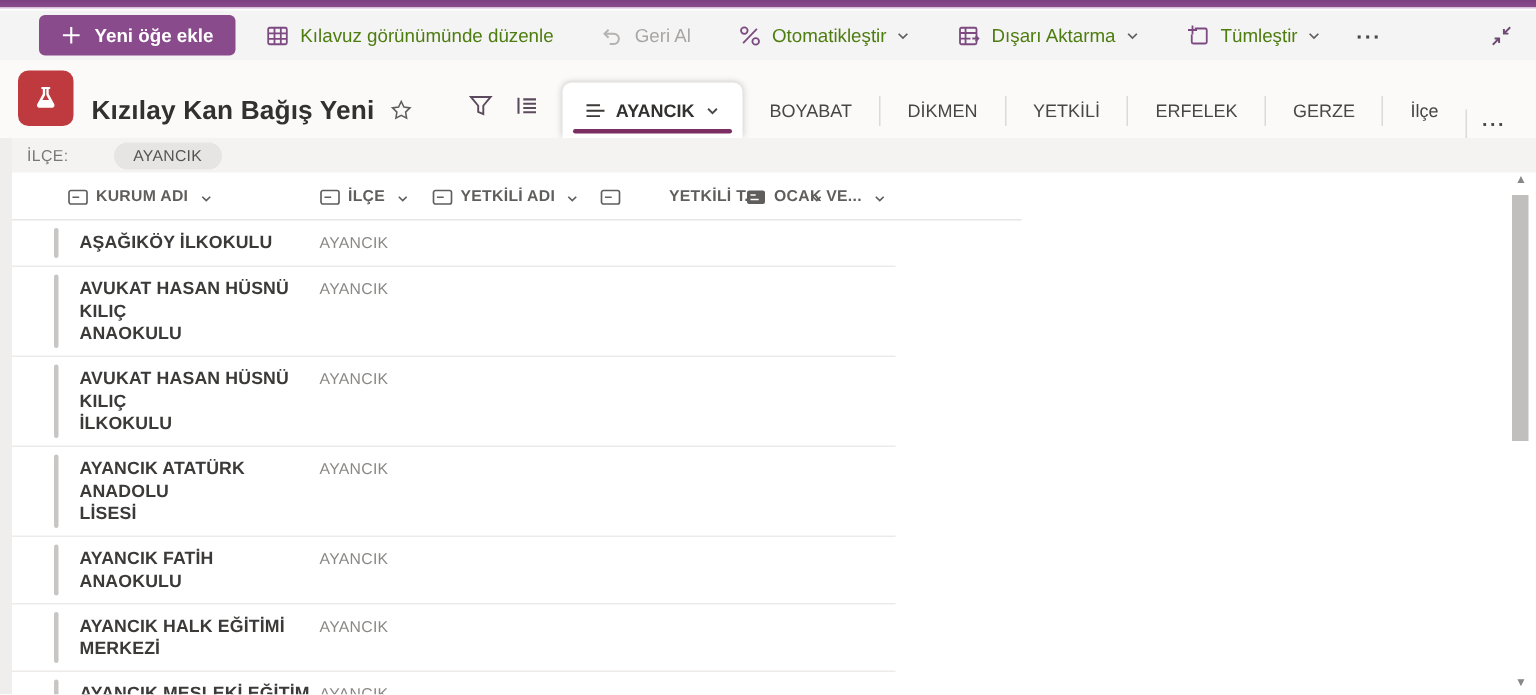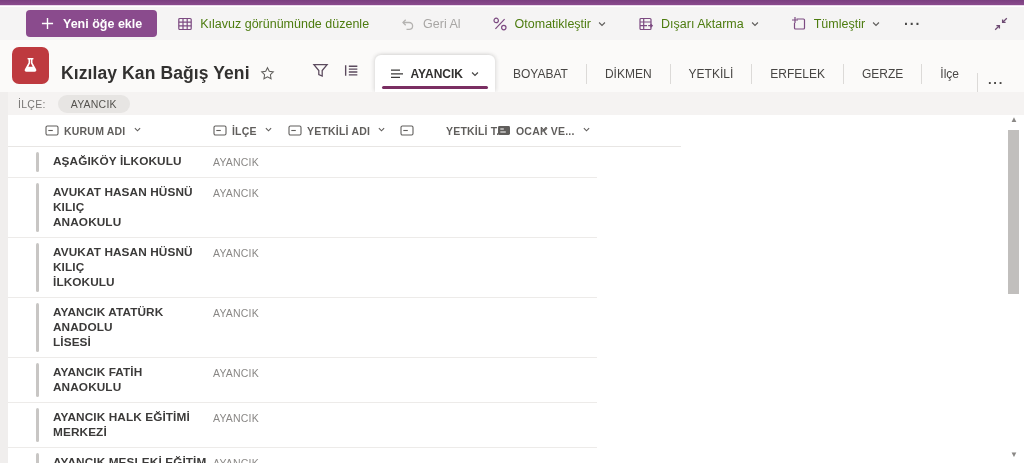--- a/index.html
+++ b/index.html
@@ -63,30 +63,30 @@
     border-left:1px solid #dcdad8; background:none; border-top:none; border-right:none; border-bottom:none;
     font-family:inherit; line-height:16px;
   }
   .view-tab:first-child { border-left:none; }
   .tab-overflow { font-size:13px; font-weight:700; color:#484644; letter-spacing:1px; padding:2px 10px; background:none; border:none; cursor:pointer; border-left:1px solid #dcdad8;}
 
   
   .left-gutter { position:absolute; left:0; top:92px; bottom:0; width:8px; background:#f0eeed; }
   .filter-bar {
     position:absolute; top:92px; left:8px; right:0; height:23px; background:#f5f3f2;
-    display:flex; align-items:center; padding-left:10px; gap:12px;
+    display:flex; align-items:center; padding-left:10px; gap:30px;
   }
   .filter-label { font-size:10.5px; color:#797775; letter-spacing:.3px; }
   .filter-chip { font-size:10.5px; color:#55534f; background:#e7e5e3; border:none; border-radius:10px;
     padding:3px 13px; cursor:pointer; font-family:inherit; letter-spacing:.2px; }
 
   
   .thead { position:absolute; top:115px; left:8px; height:31px; display:flex; align-items:center; padding-left:37px; }
   .hline { position:absolute; top:146px; left:8px; width:673px; height:1px; background:#e8e6e4; }
-  .hcell { display:flex; align-items:flex-start; gap:5px; font-size:10.5px; font-weight:700; color:#605e5c;
+  .hcell { display:flex; align-items:flex-end; gap:5px; font-size:10.5px; font-weight:700; color:#605e5c;
     letter-spacing:.2px; cursor:pointer; white-space:nowrap; }
   .hcell .chev { color:#605e5c; margin-left:2px; }
   .w1{width:168px;} .w2{width:75px;} .w3{width:112px;} .w4{width:97px;gap:32px;} .w5{width:80px;}
   .colicon { color:#605e5c; flex:none; }
 
   .tbody { position:absolute; top:147px; left:8px; right:0; bottom:0; overflow:hidden; }
   .trow { position:relative; display:flex; align-items:flex-start; width:589px;
     padding:7px 0 7px 28px; border-bottom:1px solid #edebe9; cursor:pointer; }
   .rowbar { position:absolute; left:28px; top:5px; bottom:5px; width:3px; border-radius:2px; background:#c8c6c4; }
   .c-kurum { margin-left:17px; width:160px; font-size:11.8px; font-weight:600; color:#3b3a39; line-height:15px; letter-spacing:.1px; }

